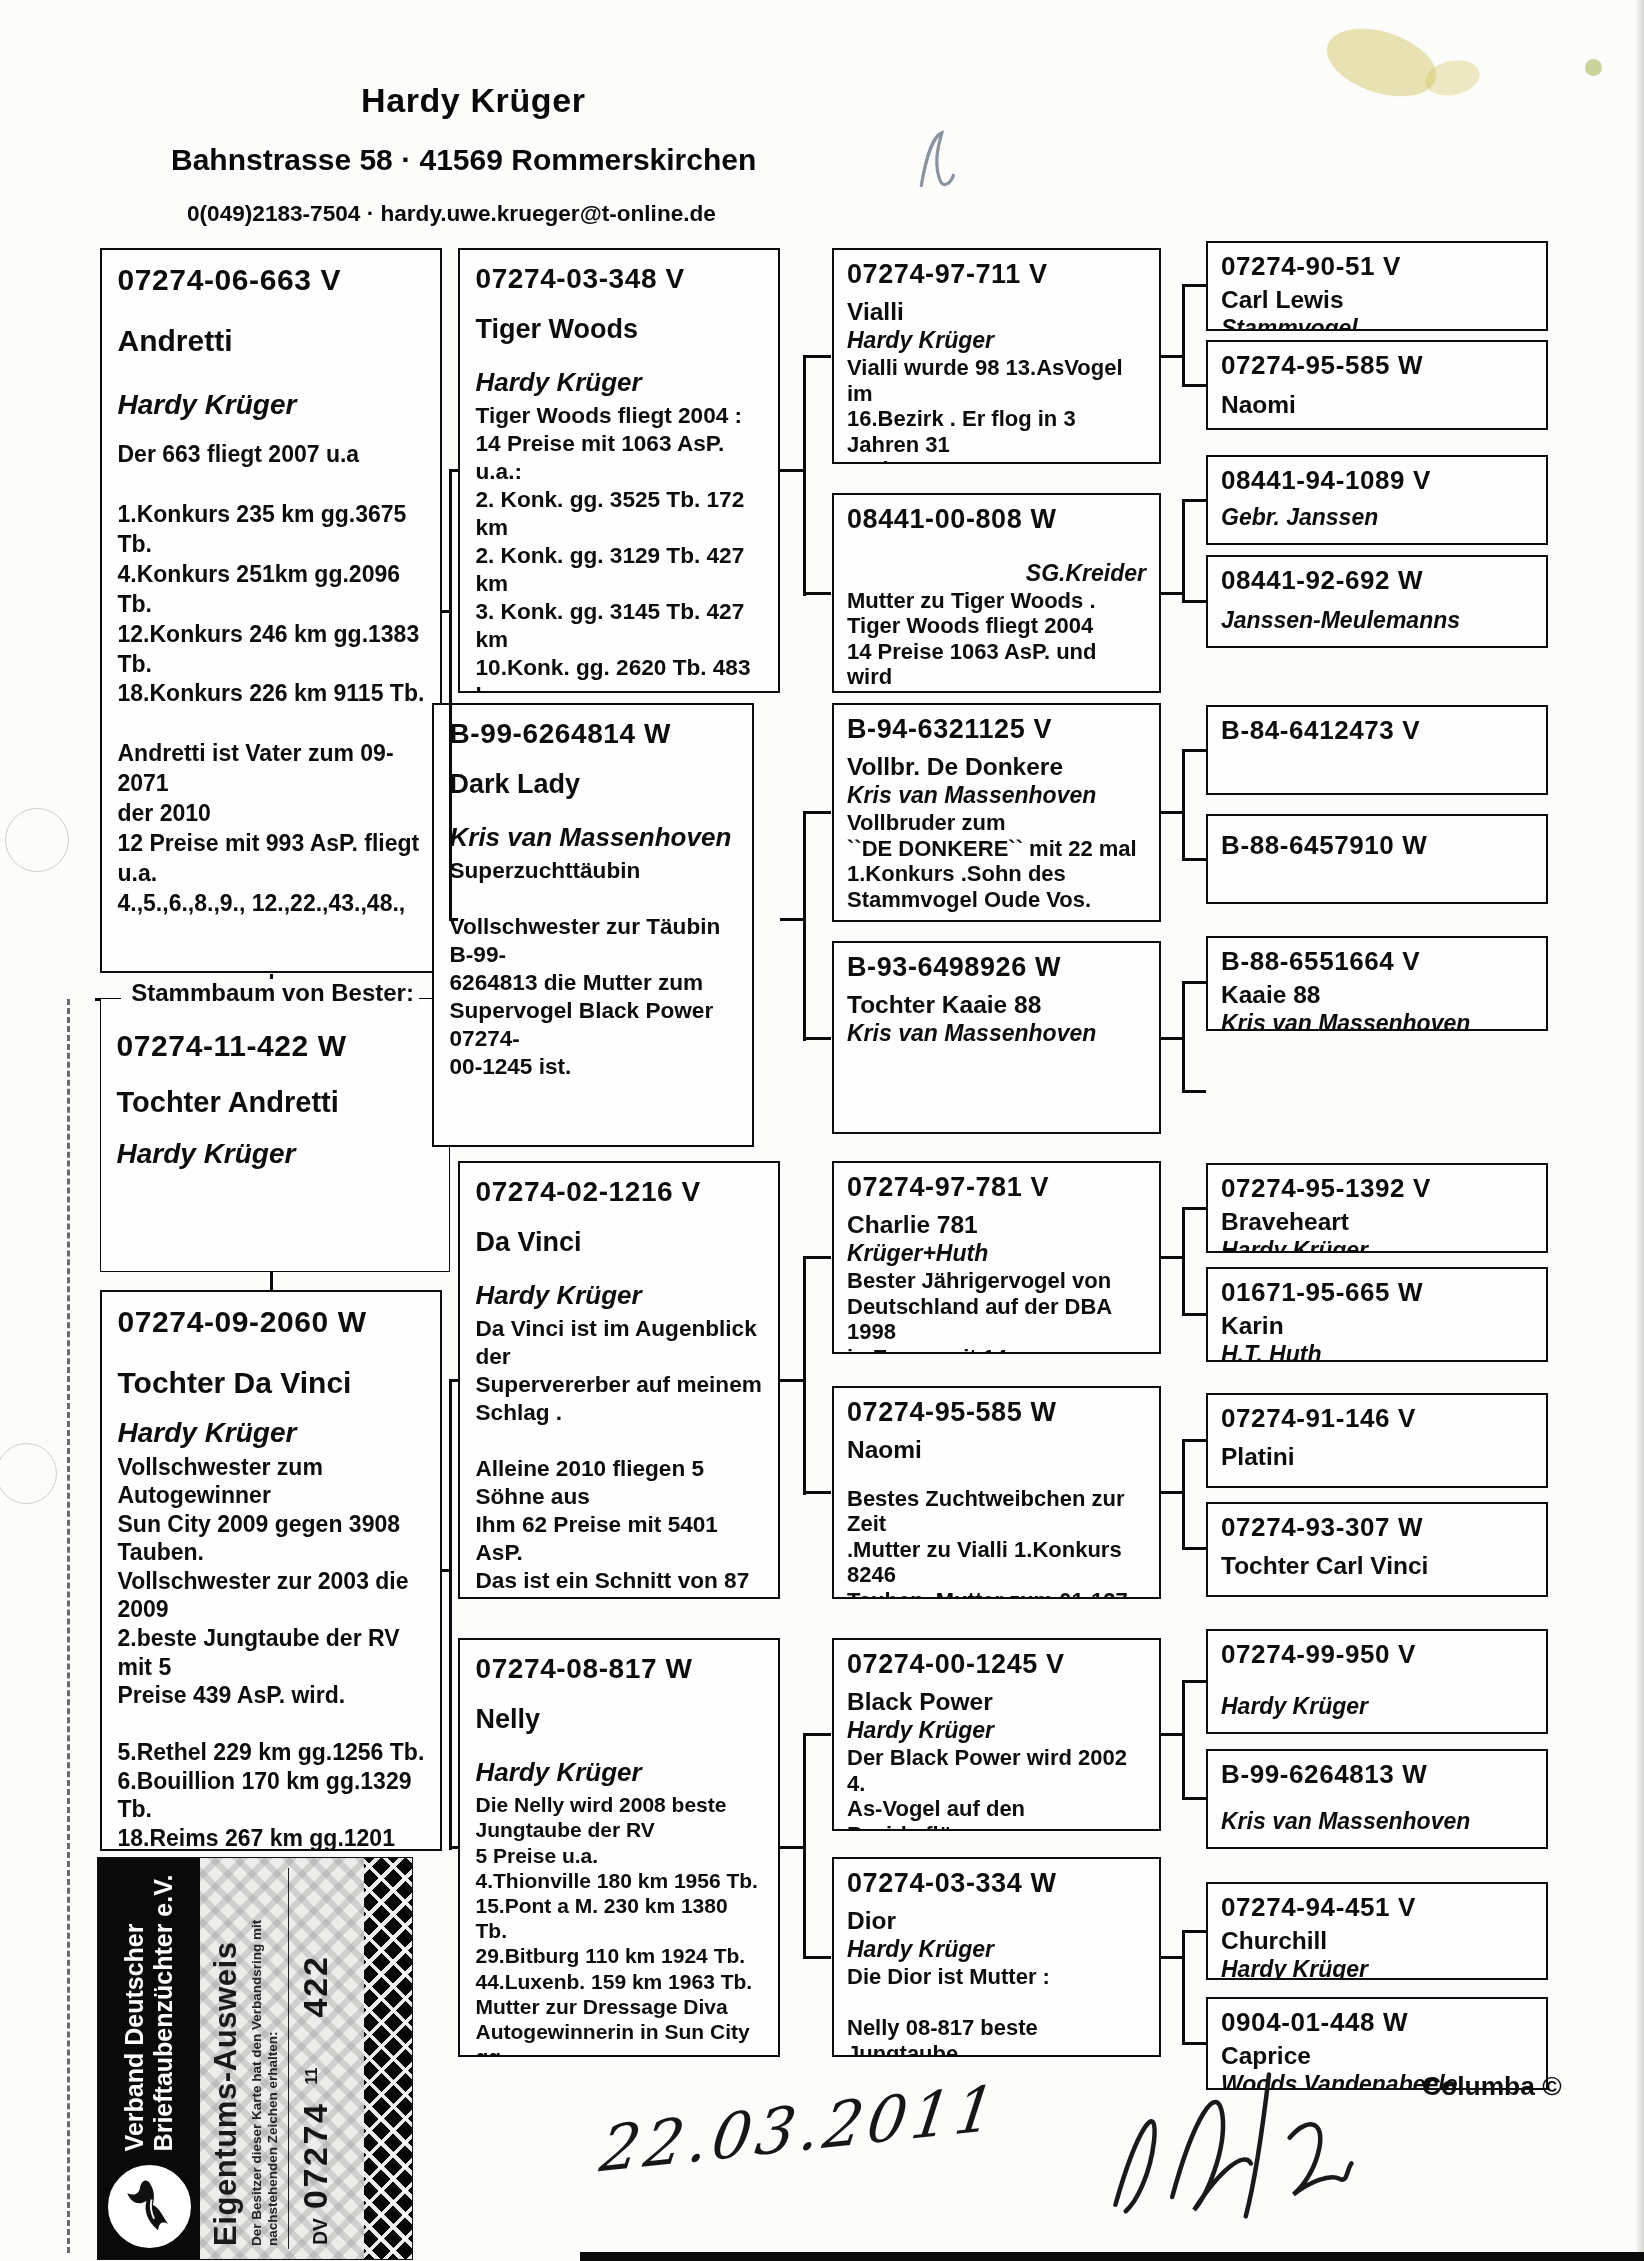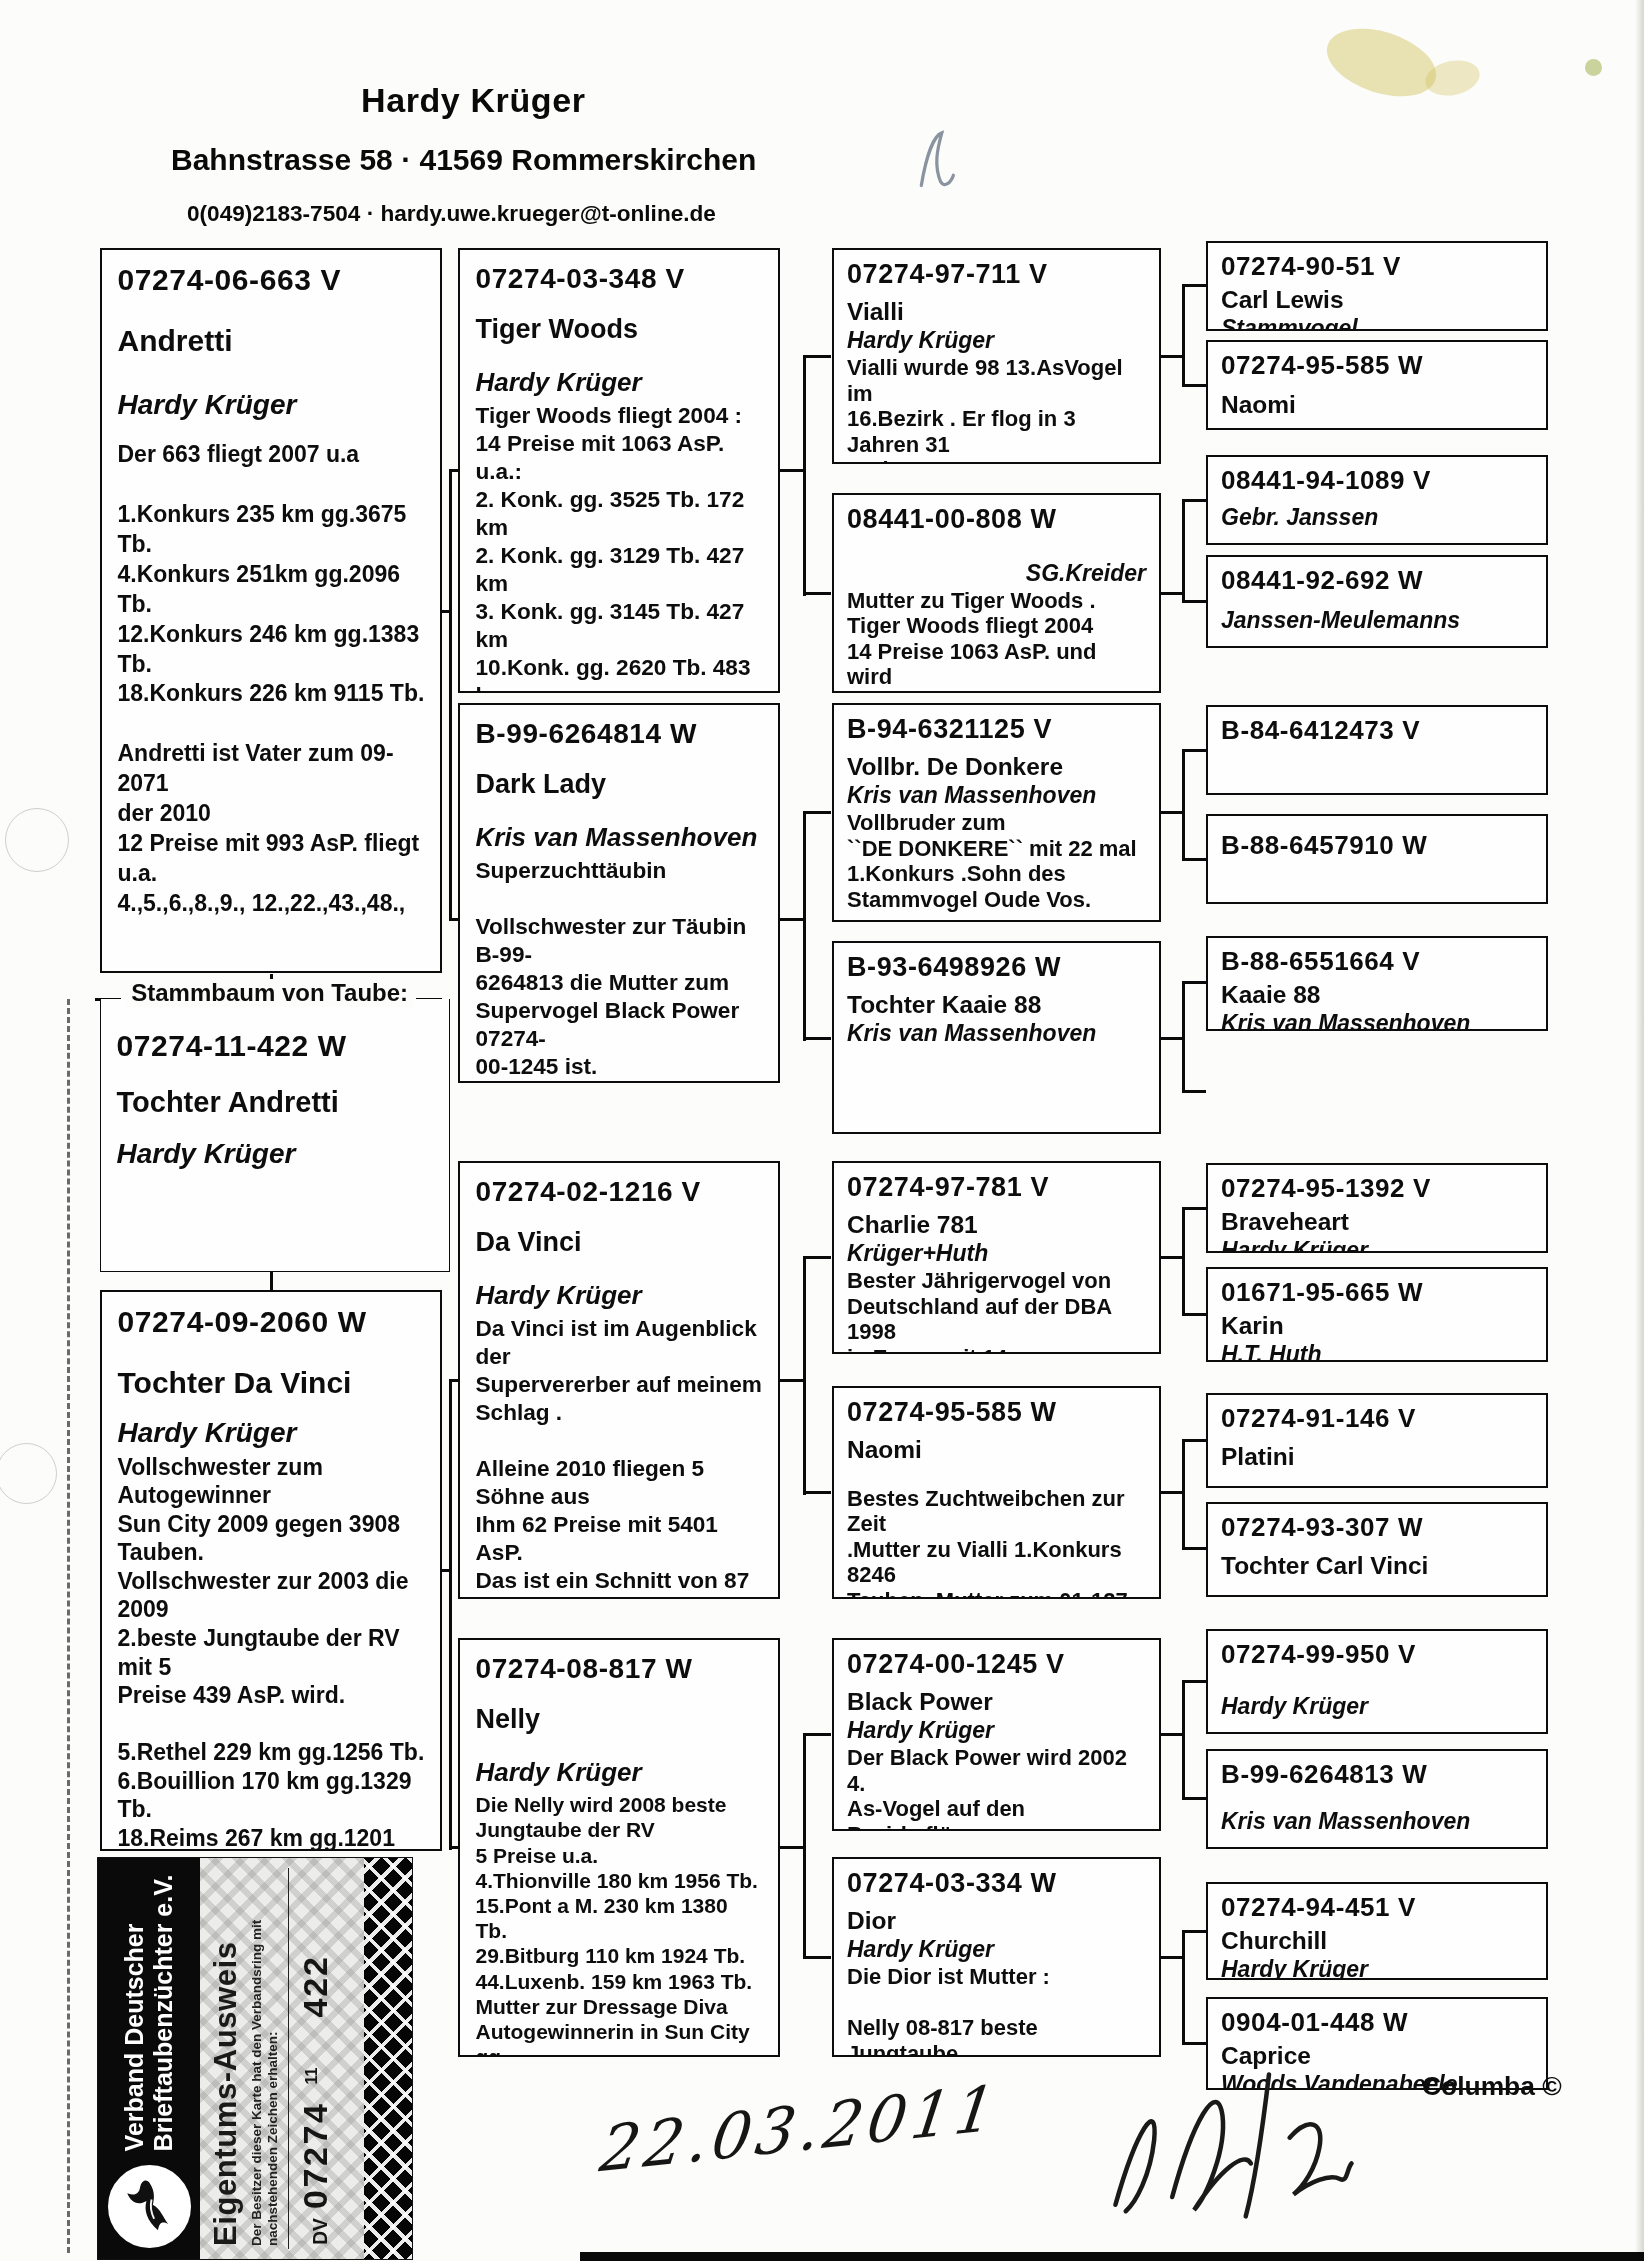--- a/index.html
+++ b/index.html
@@ -125,21 +125,21 @@
 4.Konkurs 251km gg.2096 Tb.
 12.Konkurs 246 km gg.1383 Tb.
 18.Konkurs 226 km 9115 Tb.
 
 Andretti ist Vater zum 09-2071
 der 2010
 12 Preise mit 993 AsP. fliegt u.a.
 4.,5.,6.,8.,9., 12.,22.,43.,48.,</div>
   </div>
 
-  <div id="tree-label">Stammbaum von Taube:</div>
+  <div id="tree-label">Stammbaum von Bester:</div>
   <div class="ln" style="left:95px;top:998px;width:26px;height:2.6px;"></div>
   <div class="ln" style="left:416px;top:998px;width:26px;height:2.6px;"></div>
 
   <div class="box g1 subject" style="left:100px;top:999px;width:350px;height:273px;">
     <div class="ring">07274-11-422 W</div>
     <div class="name">Tochter Andretti</div>
     <div class="owner">Hardy Krüger</div>
   </div>
 
   <div class="box g1" style="left:100px;top:1290px;width:342px;height:561px;">
@@ -172,21 +172,21 @@
 2. Konk. gg. 3129 Tb. 427 km
 3. Konk. gg. 3145 Tb. 427 km
 10.Konk. gg. 2620 Tb. 483 km
 14.Konk. gg. 2938 Tb. 448 km
 1.bester Vogel auf allen Fl.
 1.bester Jährigervogel
 1.AsVogel Allround in der RV
 1.AsVoge</div>
   </div>
 
-  <div class="box g2" style="left:458px;top:703px;width:322px;height:380px;">
+  <div class="box g2" style="left:432px;top:703px;width:322px;height:444px;">
     <div class="ring">B-99-6264814 W</div>
     <div class="name">Dark Lady</div>
     <div class="owner">Kris van Massenhoven</div>
     <div class="body">Superzuchttäubin
 
 Vollschwester zur Täubin B-99-
 6264813 die Mutter zum
 Supervogel Black Power 07274-
 00-1245 ist.</div>
   </div>

